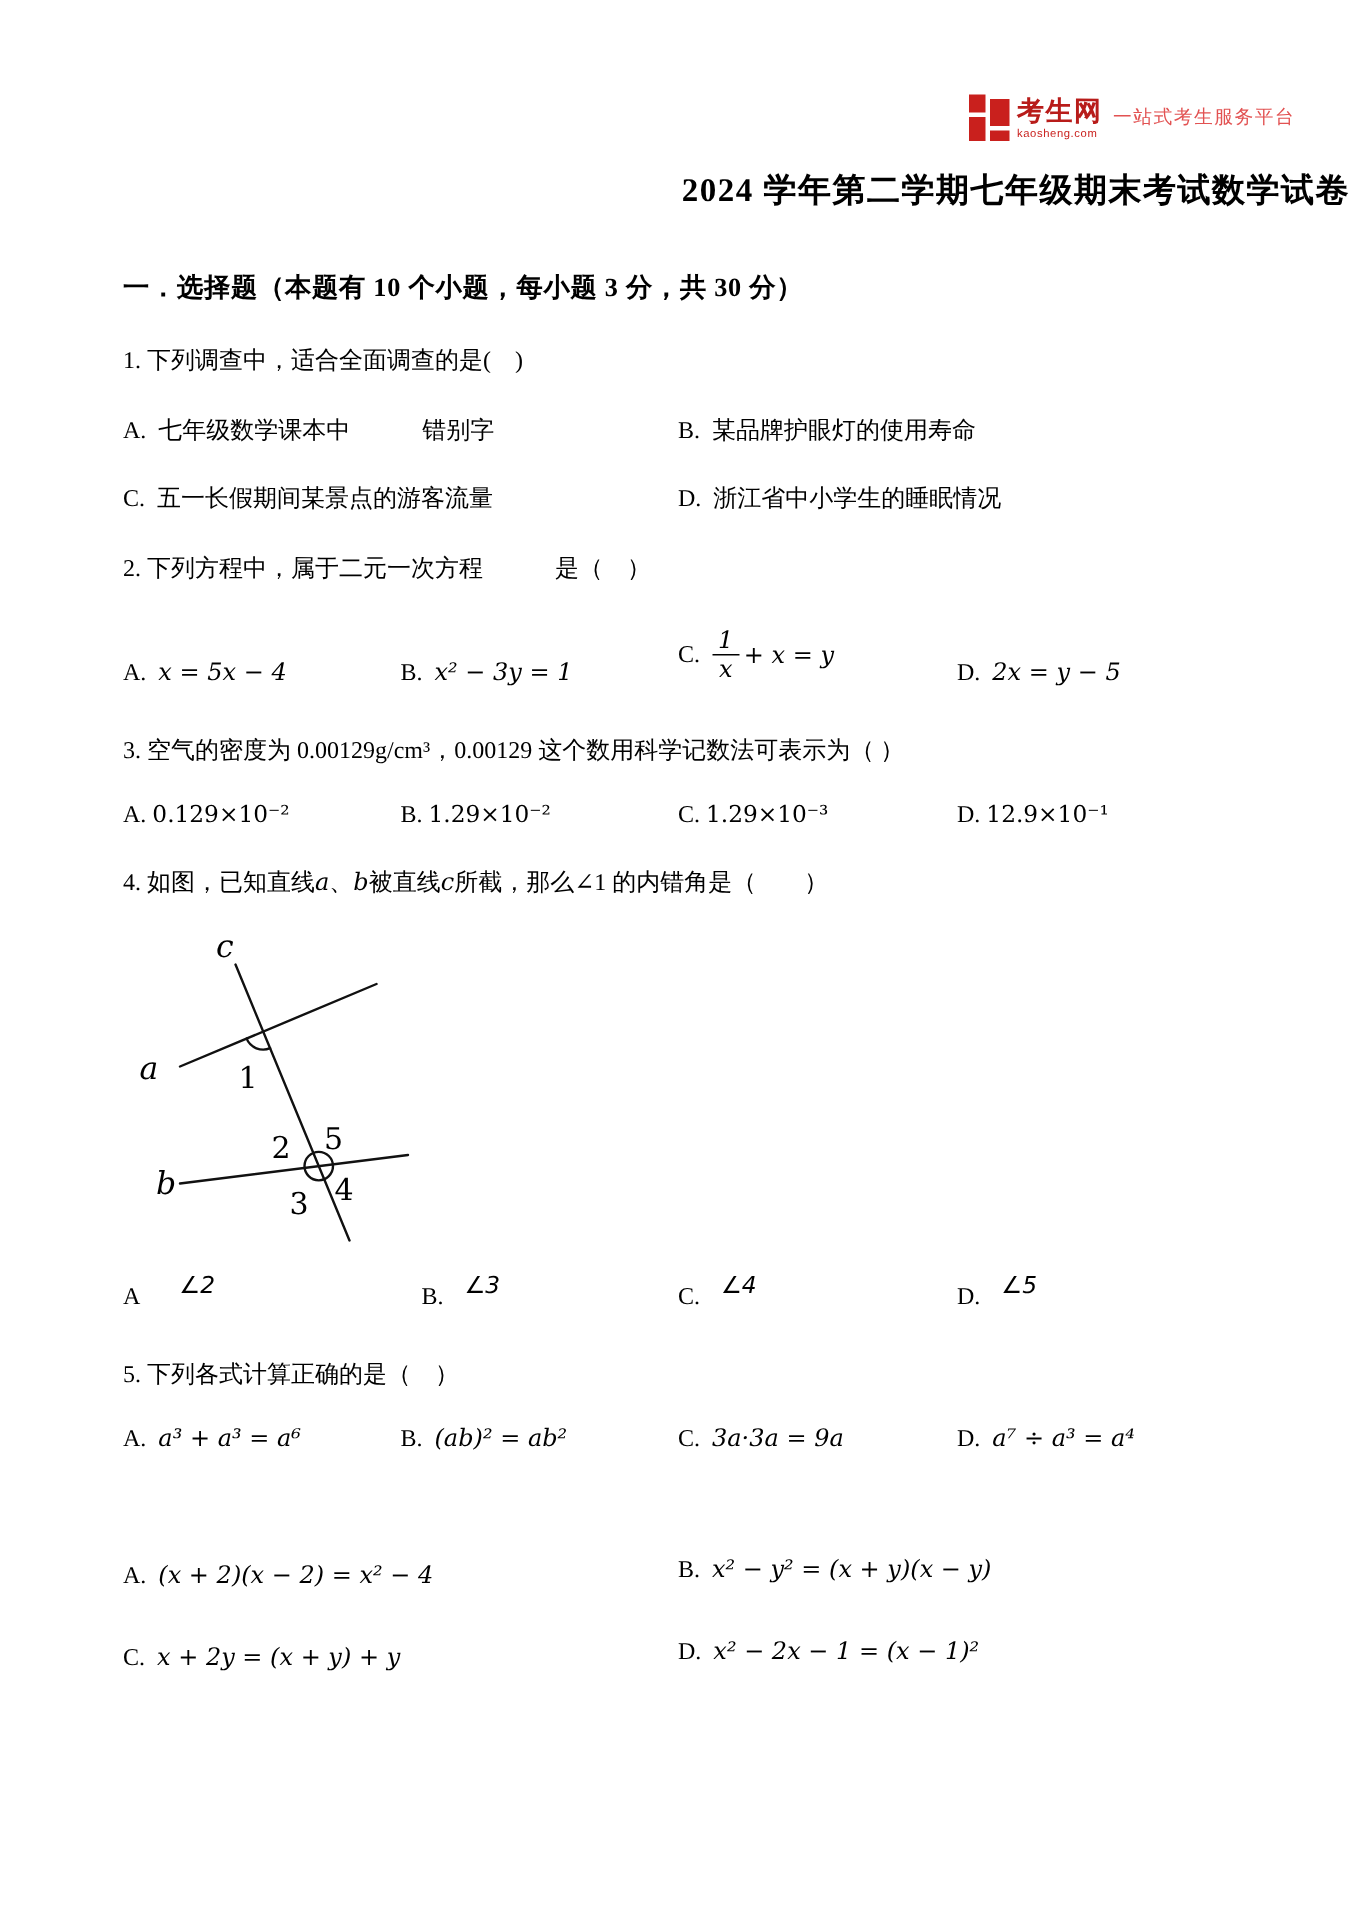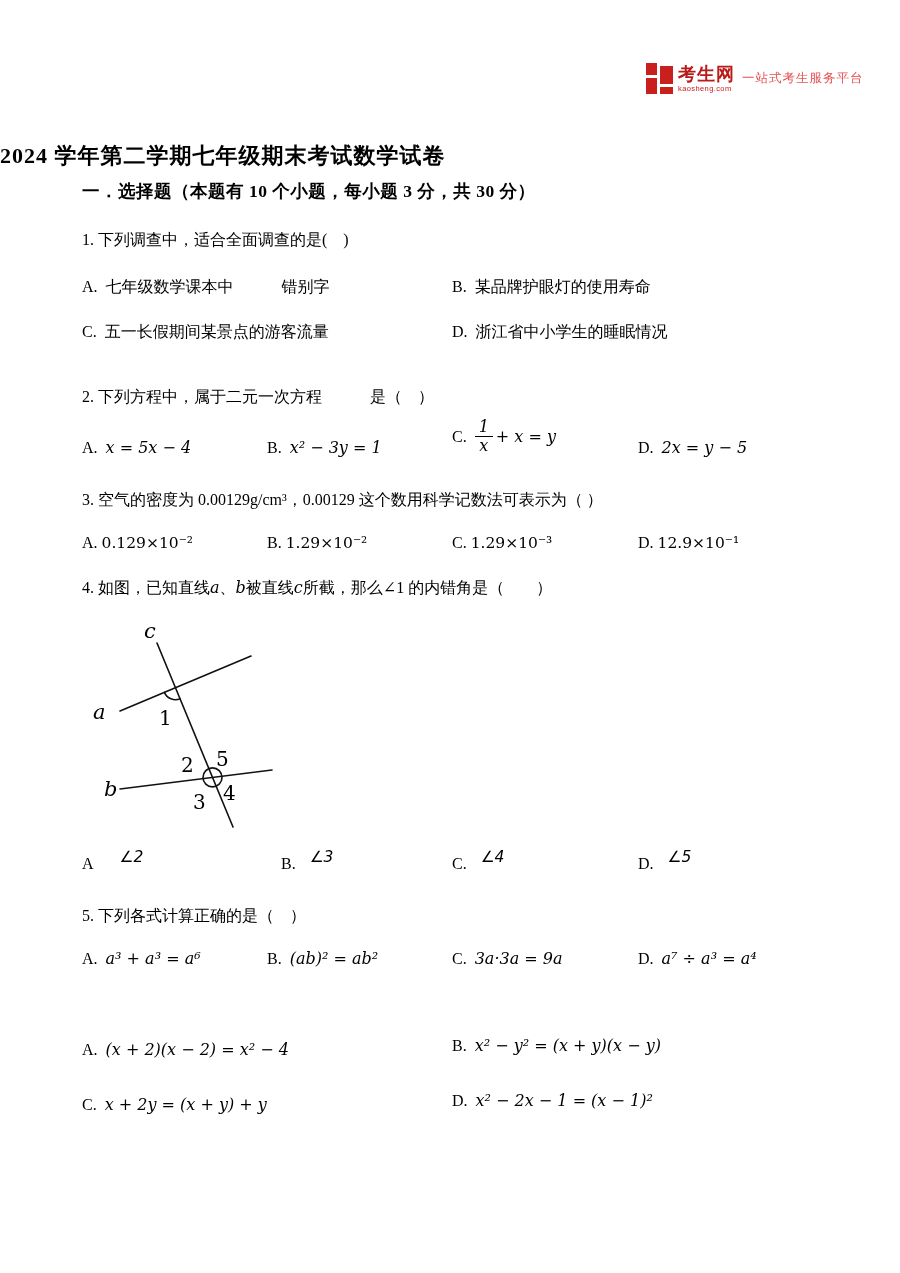--- a/index.html
+++ b/index.html
@@ -13,21 +13,21 @@
   .brand-icon i{position:absolute;background:#c9201d;}
   .brand-icon .b1{left:0;top:0;width:11px;height:12px;}
   .brand-icon .b2{left:0;top:15px;width:11px;height:16px;}
   .brand-icon .b3{left:14px;top:3px;width:13px;height:18px;}
   .brand-icon .b4{left:14px;top:24px;width:13px;height:7px;}
   .brand-textcol{margin-left:5px;display:flex;flex-direction:column;line-height:1;}
   .brand-name{font-family:"Liberation Sans","DejaVu Sans",sans-serif;font-weight:bold;font-size:18px;color:#b81c1a;letter-spacing:1px;}
   .brand-domain{font-family:"Liberation Sans","DejaVu Sans",sans-serif;font-size:7.5px;color:#c9201d;margin-top:2px;letter-spacing:0.4px;}
   .brand-tagline{font-family:"Liberation Sans","DejaVu Sans",sans-serif;font-size:12.5px;font-weight:normal;color:#e25252;margin-left:7px;letter-spacing:1px;}
   
-  .doc-title{position:absolute;left:0;top:112px;width:100%;text-align:left;font-size:22px;font-weight:bold;letter-spacing:1px;margin-top:29px;}
+  .doc-title{position:absolute;left:0;top:112px;width:100%;text-align:right;font-size:22px;font-weight:bold;letter-spacing:1px;}
   .section-heading{position:absolute;left:82px;top:179px;font-size:17.5px;font-weight:bold;letter-spacing:0.5px;}
   
   .stem{position:absolute;font-size:16px;white-space:nowrap;}
   .opt{position:absolute;font-size:16px;white-space:nowrap;text-align:right;}
   .opt-label{margin-right:8px;}
   .math{font-family:"DejaVu Serif","Liberation Serif",serif;font-style:italic;font-size:16px;}
   .sci{font-family:"DejaVu Serif","Liberation Serif",serif;font-size:15.5px;}
   .vit{font-style:italic;font-family:"DejaVu Serif","Liberation Serif",serif;}
   .raised{position:relative;top:-7px;font-family:"DejaVu Sans","DejaVu Serif",serif;font-size:15.5px;font-style:italic;}
   .fracopt{display:flex;align-items:center;}
@@ -81,21 +81,21 @@
   <div class="opt" style="left:452px;top:277px">
     <span class="opt-label">B.</span><span>某品牌护眼灯的使用寿命</span>
   </div>
   <div class="opt" style="left:82px;top:322px">
     <span class="opt-label">C.</span><span>五一长假期间某景点的游客流量</span>
   </div>
   <div class="opt" style="left:452px;top:322px">
     <span class="opt-label">D.</span><span>浙江省中小学生的睡眠情况</span>
   </div>
 
-  <div class="stem" style="left:82px;top:387px">2. 下列方程中，属于二元一次方程　　　是（　）</div>
+  <div class="stem" style="left:82px;top:369px">2. 下列方程中，属于二元一次方程　　　是（　）</div>
   <div class="opt" style="left:82px;top:438px">
     <span class="opt-label">A.</span><span class="math">x = 5x − 4</span>
   </div>
   <div class="opt" style="left:267px;top:438px">
     <span class="opt-label">B.</span><span class="math">x² − 3y = 1</span>
   </div>
   <div class="opt fracopt" style="left:452px;top:418px">
     <span class="opt-label">C.</span>
     <span class="frac">
       <span class="num math">1</span>

